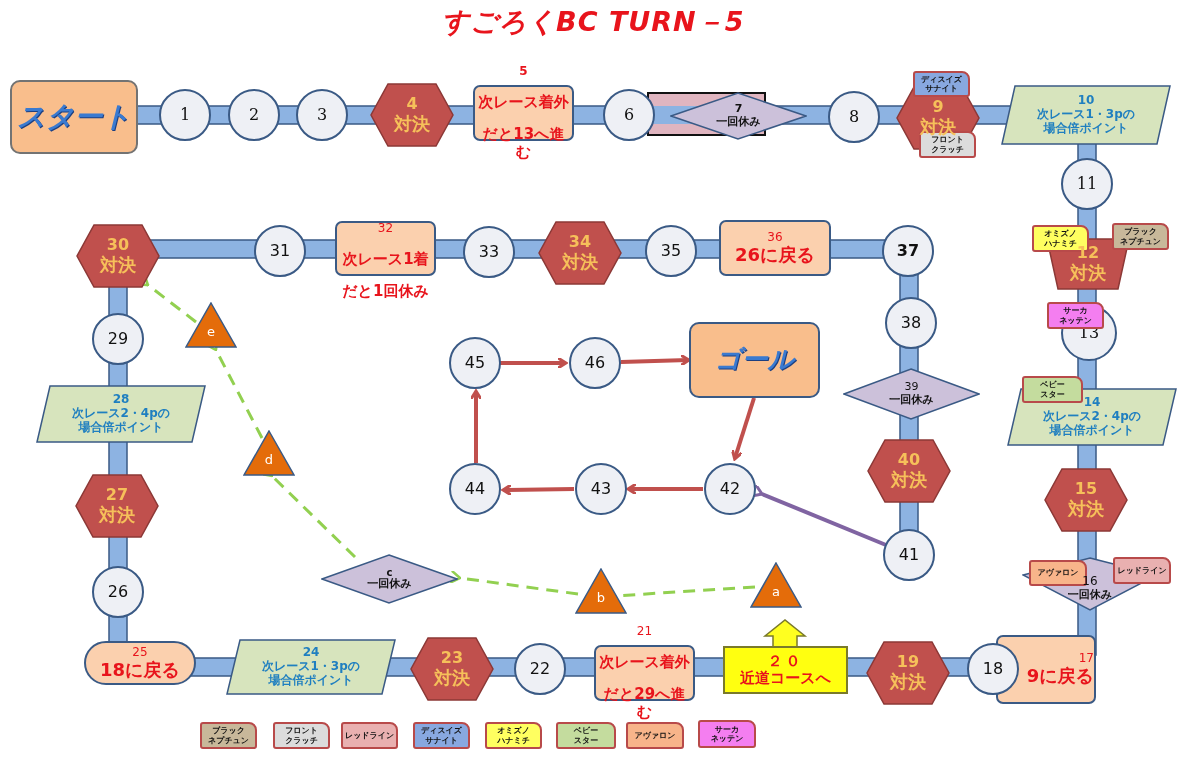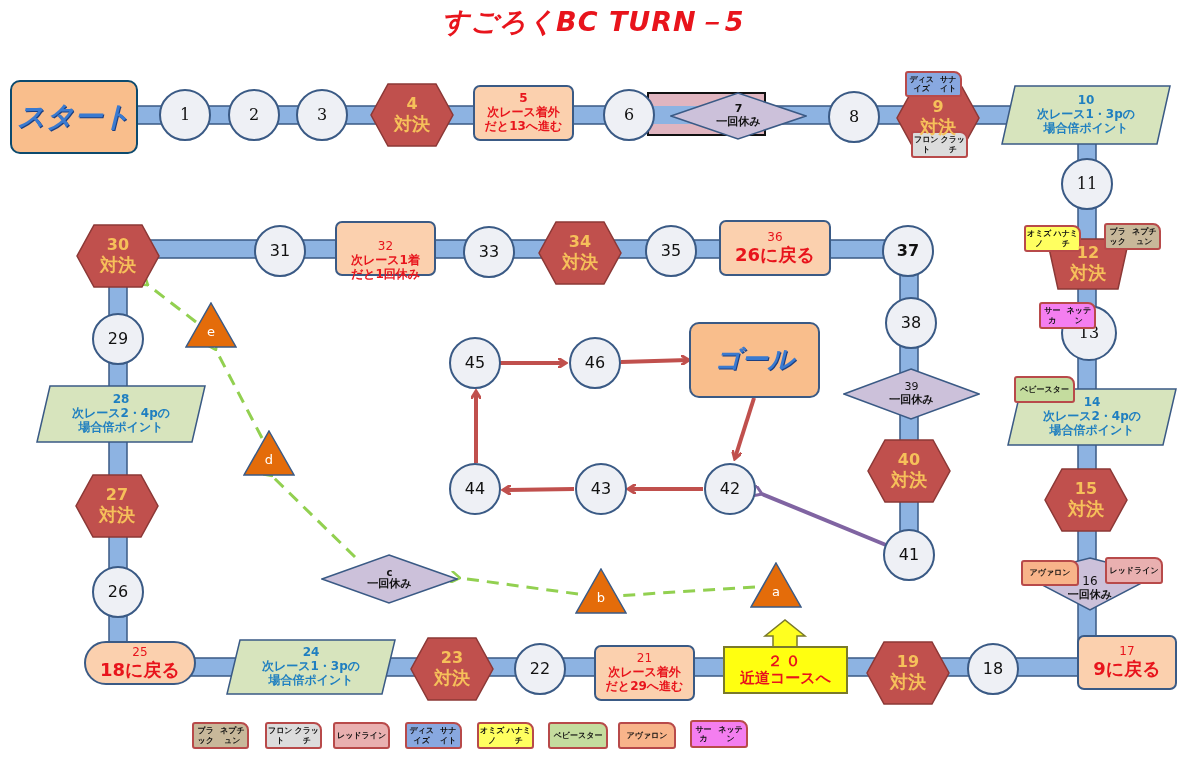--- a/index.html
+++ b/index.html
@@ -8,31 +8,31 @@
   .title{position:absolute;left:0;width:1186px;top:4px;text-align:center;color:#e8141c;font-weight:bold;font-size:27px;font-style:italic;letter-spacing:1px;font-family:"DejaVu Sans",sans-serif;}
   .node{position:absolute;display:flex;flex-direction:column;align-items:center;justify-content:center;text-align:center;box-sizing:border-box;line-height:1.15;}
   .circle{width:52px;height:52px;border-radius:50%;background:#eef0f5;border:2px solid #3a5a85;font-family:"DejaVu Serif",serif;font-size:16px;color:#111;}
   .circle.sans{font-family:"DejaVu Sans",sans-serif;}
   .hex{width:84px;height:64px;color:#f6c05a;font-weight:bold;font-size:16px;}
   .hex svg{position:absolute;left:0;top:0;width:100%;height:100%;z-index:0;}
   .hex span{position:relative;z-index:1;}
   .hex .big{font-size:18px;}
   .rbox{background:#fbd0ae;border:2px solid #3a5a85;border-radius:7px;color:#e8141c;font-weight:bold;}
   .rbox .n{font-size:12px;}
-  .rbox .t{font-size:12px;}
+  .rbox .t{font-size:15px;margin-top:15px;}
   .rbox .tb{font-size:18px;}
   .para{color:#1f7fc0;font-weight:bold;font-size:12px;}
   .para svg,.dia svg,.tri svg,.arr svg{position:absolute;left:0;top:0;width:100%;height:100%;z-index:0;}
   .para span,.dia span,.tri span{position:relative;z-index:1;}
   .dia{font-weight:bold;font-size:11px;color:#111;}
-  .start{background:#f9be8c;border:2px solid #0c4a6e;border-radius:10px;color:#3a7ad0;font-weight:bold;font-style:italic;font-size:28px;text-shadow:1px 1px 0 #1d3f80;}
+  .start{background:#f9be8c;border:2px solid #737373;border-radius:10px;color:#3a7ad0;font-weight:bold;font-style:italic;font-size:28px;text-shadow:1px 1px 0 #1d3f80;}
   .goal{background:#f9be8c;border:2px solid #3a5a85;border-radius:10px;color:#3a7ad0;font-weight:bold;font-style:italic;font-size:26px;text-shadow:1px 1px 0 #1d3f80;}
   .tri{width:52px;height:46px;color:#fff;font-size:13px;}
   .tri span{margin-top:14px;}
-  .tag{position:absolute;border:2px solid #b84a4a;border-radius:3px 8px 3px 3px;font-size:8px;line-height:1.15;text-align:center;display:flex;flex-direction:row;align-items:center;justify-content:center;box-sizing:border-box;color:#111;font-weight:bold;}
+  .tag{position:absolute;border:2px solid #b84a4a;border-radius:3px 8px 3px 3px;font-size:8px;line-height:1.15;text-align:center;display:flex;flex-direction:column;align-items:center;justify-content:center;box-sizing:border-box;color:#111;font-weight:bold;margin-left:8px;}
   .yellow{background:#ffff10;border:2px solid #7a7a2a;color:#e8141c;font-weight:bold;}
 </style>
 </head>
 <body>
 
 <svg id="board" width="1186" height="757">
   <defs>
     <marker id="redhead" markerWidth="10" markerHeight="10" refX="7" refY="5" orient="auto" markerUnits="userSpaceOnUse">
       <path d="M0,0 L8,5 L0,10" fill="none" stroke="#c0504d" stroke-width="3"></path>
     </marker>
@@ -160,21 +160,21 @@
 </div>
 
 <div class="node dia" style="left:1022px;top:557px;width:136px;height:54px;">
   <svg viewBox="0 0 136 54">
       <polygon points="68,1 135,18 68,53 1,18" fill="#ccc1da" stroke="#3a5a85" stroke-width="1.5"></polygon>
     </svg>
   <span style="font-weight:normal;font-size:12px;margin-top:8px;">16</span>
   <span>一回休み</span>
 </div>
 
-<div class="node rbox" style="left:1077px;top:635px;width:100px;height:55px;">
+<div class="node rbox" style="left:996px;top:635px;width:100px;height:69px;align-items:flex-end;">
   <span class="n" style="font-weight:normal;">17</span>
   <span class="tb">9に戻る</span>
 </div>
 
 <div class="node circle sans" style="left:967px;top:643px;">18</div>
 
 <div class="node hex" style="left:866px;top:641px;">
   <svg viewBox="0 0 84 64">
       <polygon points="18,1 66,1 83,32 66,63 18,63 1,32" fill="#c0504d" stroke="#8c3836" stroke-width="1.5"></polygon>
     </svg>

